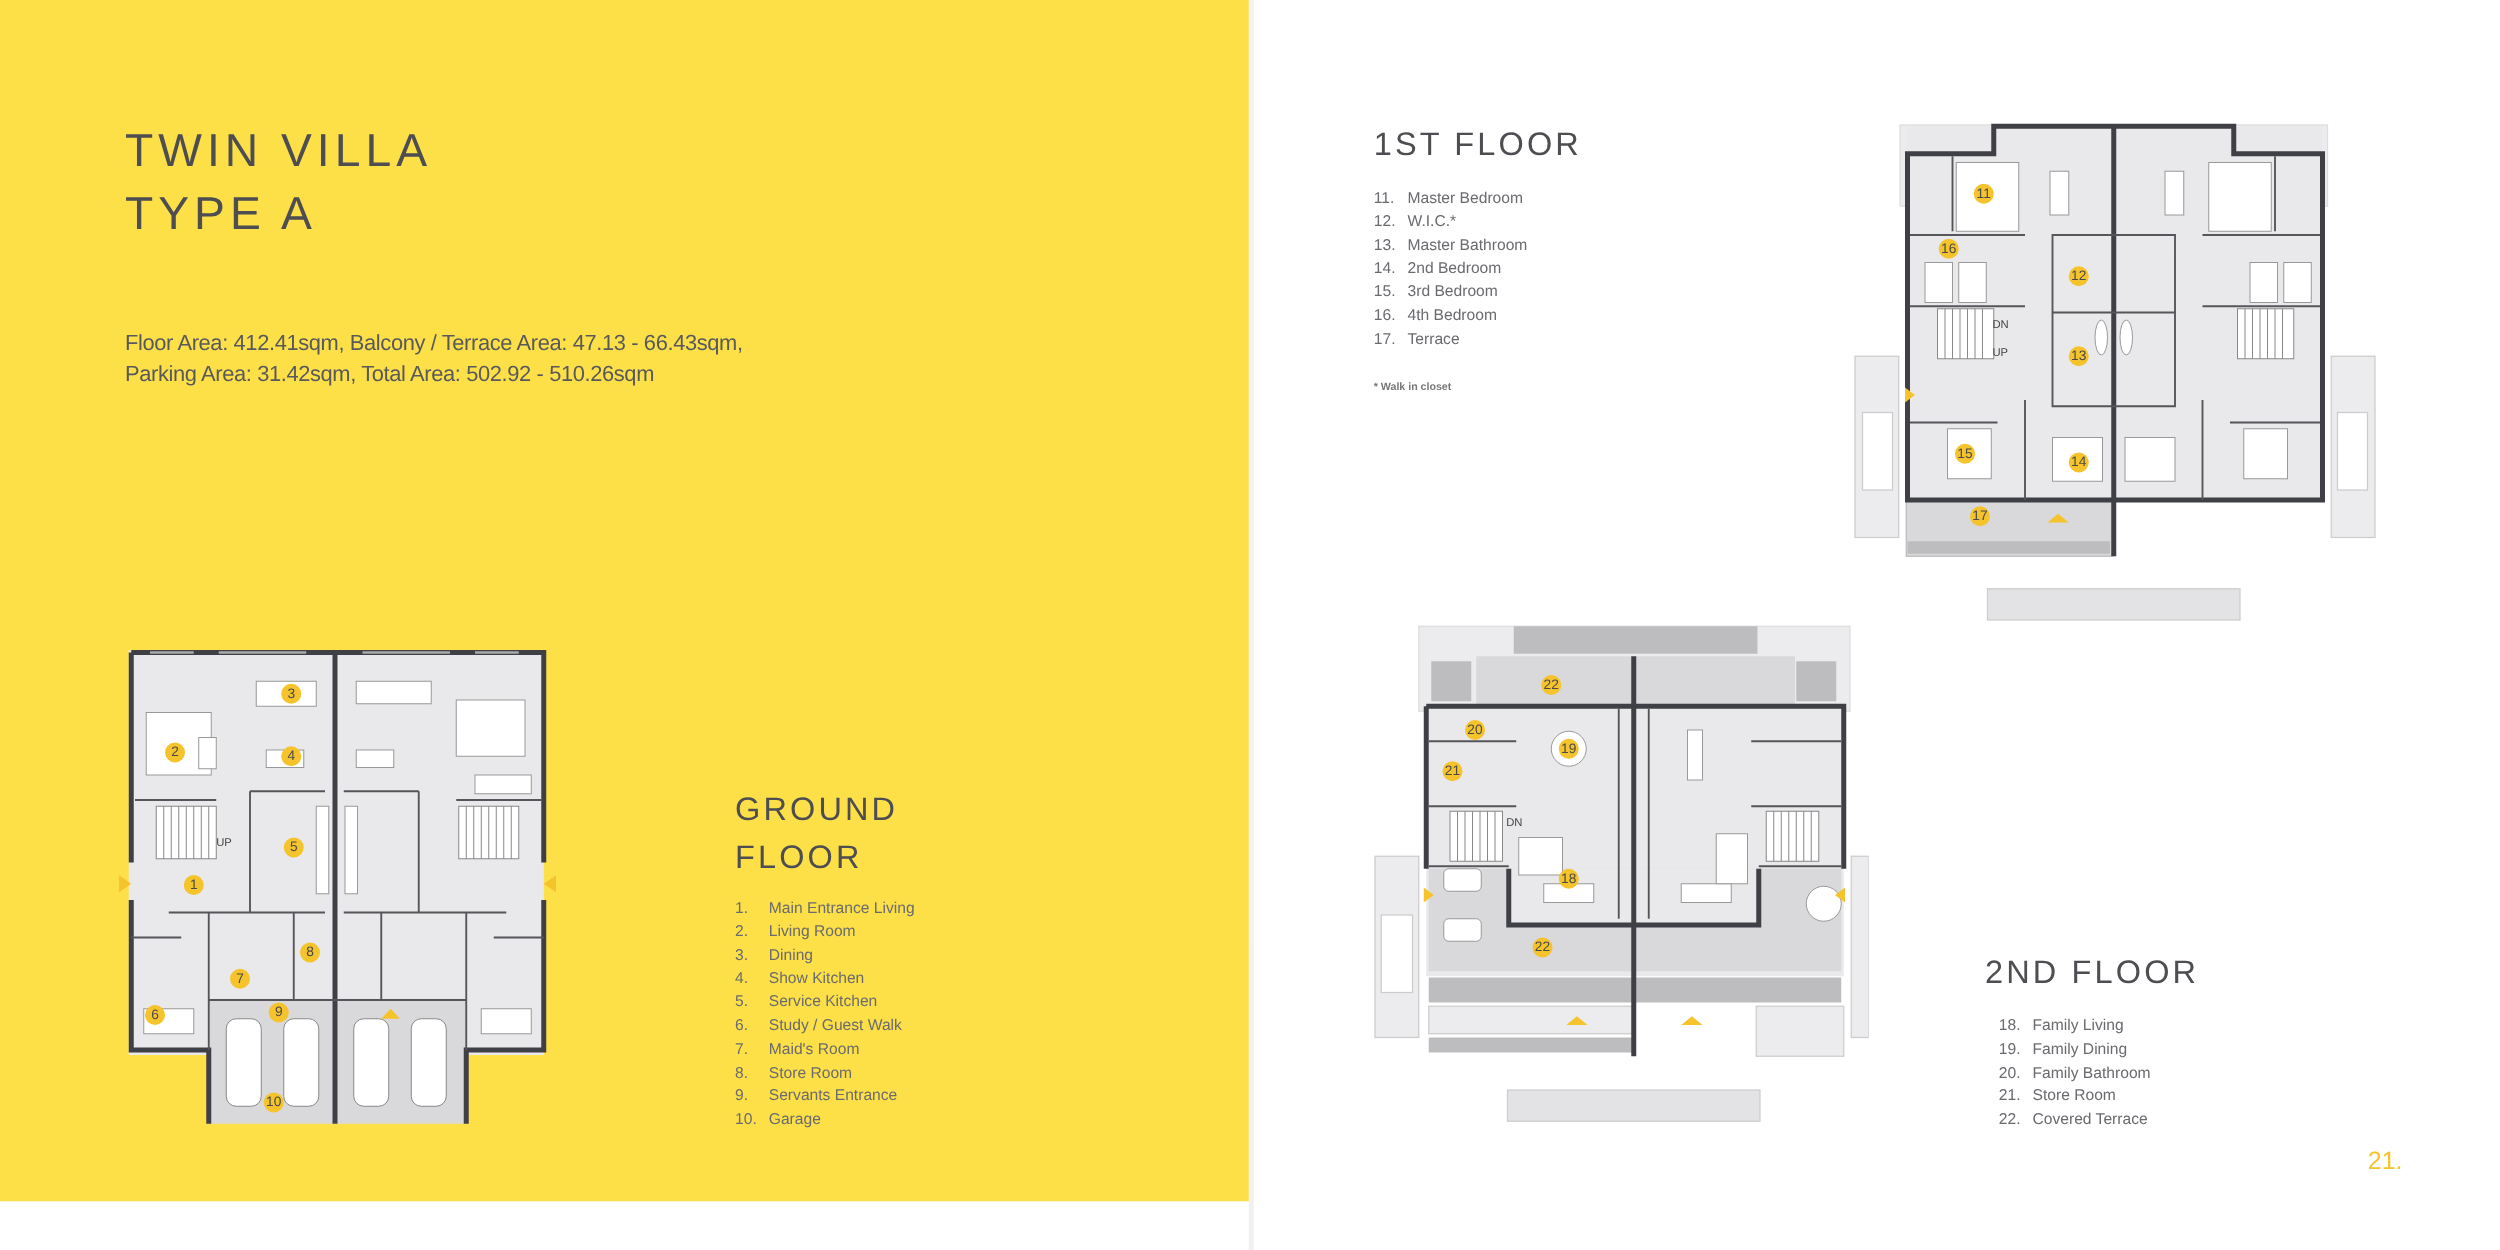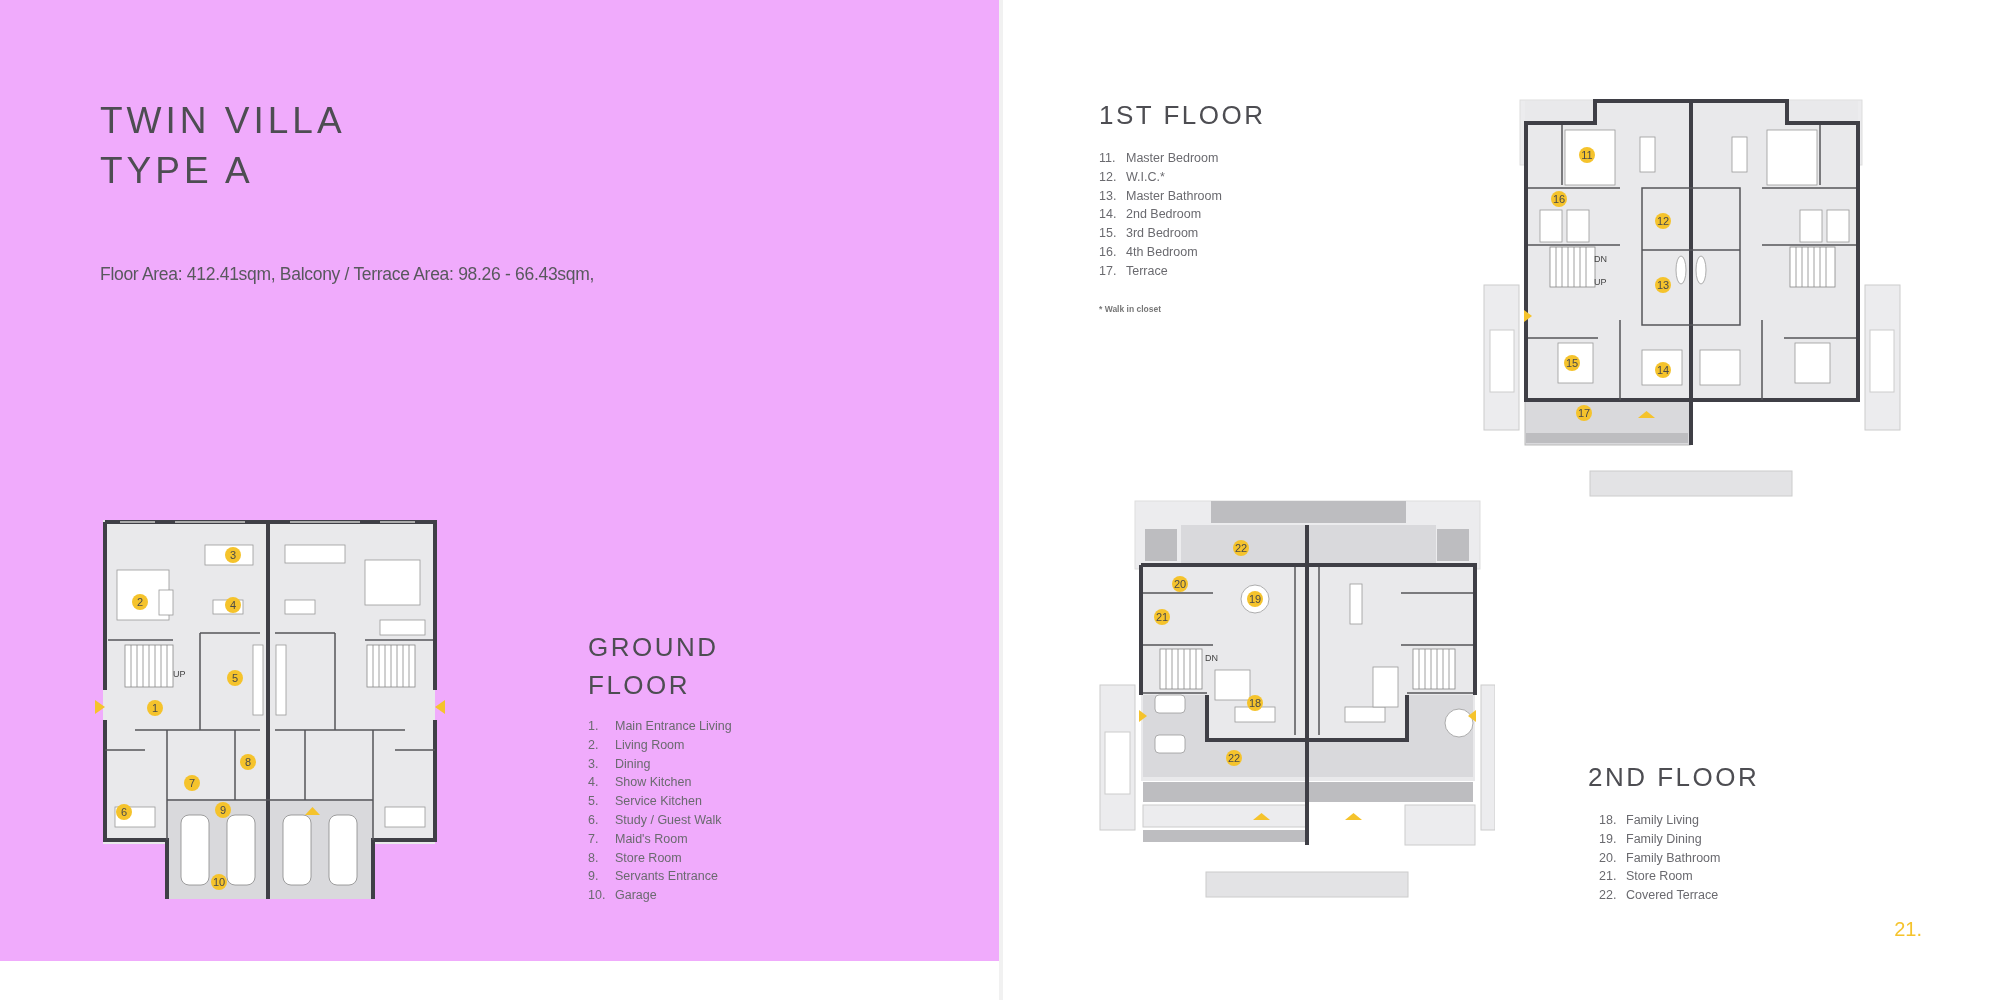--- a/index.html
+++ b/index.html
@@ -1,18 +1,18 @@
 <!DOCTYPE html>
 <html><head>
 <meta charset="utf-8">
 <style>
   * { box-sizing: border-box; margin: 0; padding: 0; }
   html, body { width: 2000px; height: 1000px; background: #ffffff; overflow: hidden; }
   body { position: relative; font-family: "Liberation Sans", "DejaVu Sans", sans-serif; color: #55555a; }
-  .page-left { position: absolute; left: 0; top: 0; width: 1000px; height: 961px; background: #f0abfc; }
+  .page-left { position: absolute; left: 0; top: 0; width: 1000px; height: 961px; background: #fde047; }
   .page-right { position: absolute; left: 1003px; top: 0; width: 997px; height: 760px; background: #ffffff; }
   .spine { position: absolute; left: 999px; top: 0; width: 4px; height: 1000px; background: #f1f1f1; }
 
   .title { position: absolute; left: 100px; top: 96px; font-size: 37px; line-height: 50px; letter-spacing: 4px; font-weight: 300; color: #4d4d52; }
   .title div { font-weight: normal; }
   .areas { position: absolute; left: 100px; top: 262px; font-size: 17.5px; line-height: 25px; color: #58585d; letter-spacing: -0.3px; }
 
   .section-title { position: absolute; font-size: 26px; letter-spacing: 2.5px; color: #4d4d52; line-height: 38px; }
   .legend { position: absolute; font-size: 12.5px; line-height: 18.8px; color: #6a6a6f; }
   .legend li { list-style: none; display: flex; }
@@ -27,21 +27,22 @@
 </style>
 </head>
 <body>
 
 <div class="page-left">
   <div class="title">
     <div>TWIN VILLA</div>
     <div>TYPE A</div>
   </div>
   <div class="areas">
-    <div>Floor Area: 412.41sqm, Balcony / Terrace Area: 98.26 - 66.43sqm,</div>
+    <div>Floor Area: 412.41sqm, Balcony / Terrace Area: 47.13 - 66.43sqm,</div>
+    <div>Parking Area: 31.42sqm, Total Area: 502.92 - 510.26sqm</div>
   </div>
 
   <div class="plan" style="left:95px; top:515px;">
     <svg width="350" height="390" viewBox="0 0 350 390">
 
       <rect x="8" y="5" width="332" height="324" fill="#e9e9eb"></rect>
 
       <rect x="72" y="284" width="206" height="100" fill="#d9d9dc"></rect>
 
       <g stroke="#3f3f46" stroke-width="4" fill="none">

